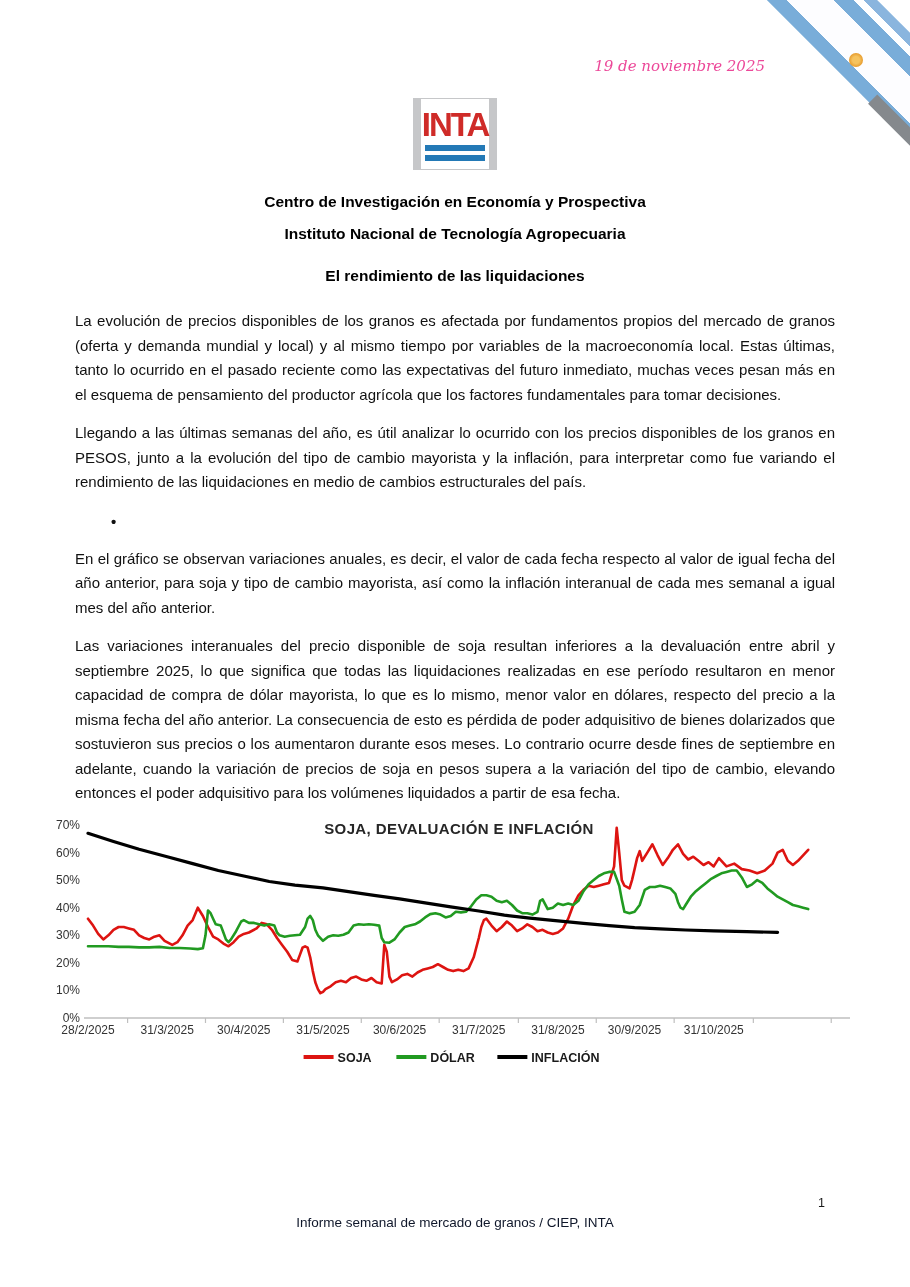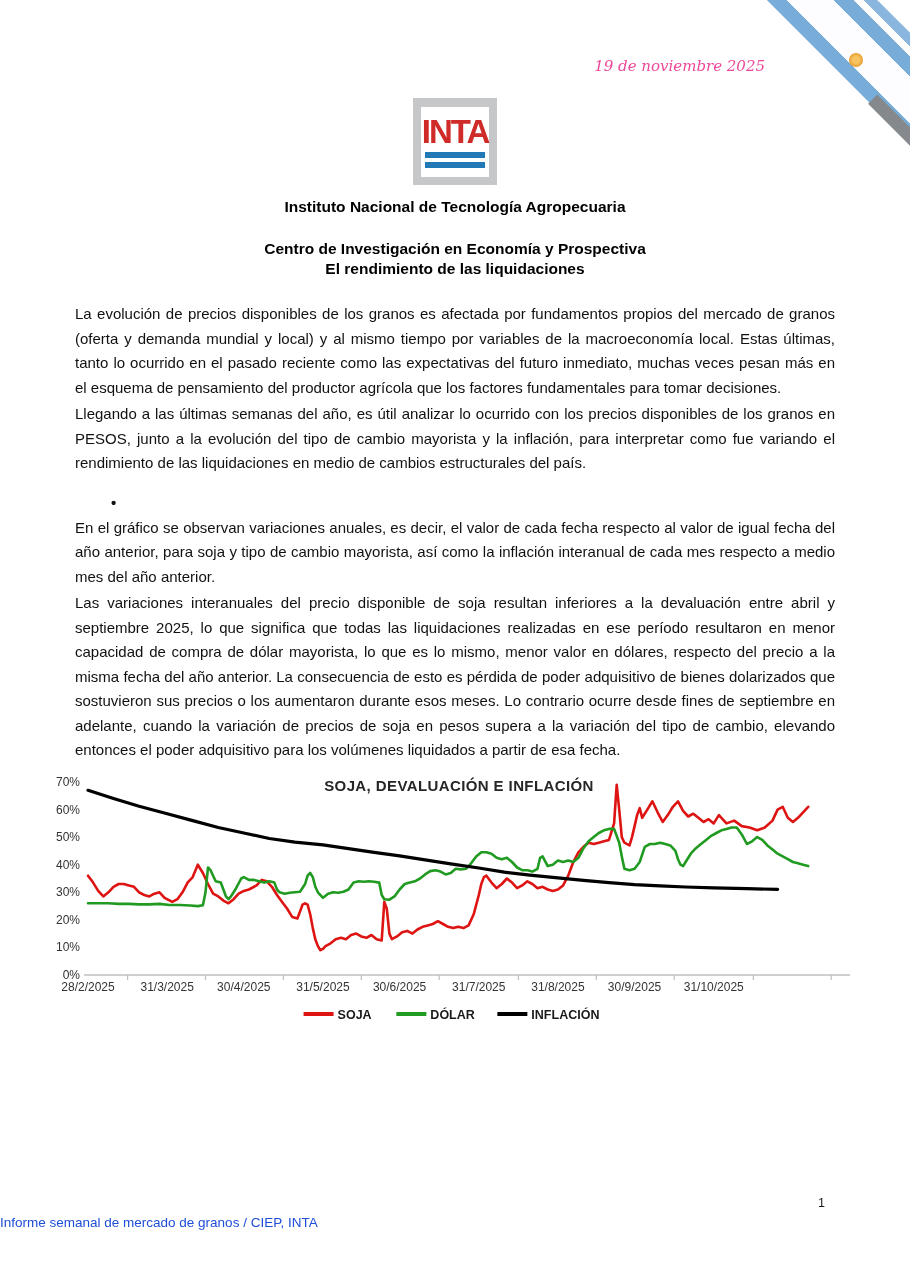--- a/index.html
+++ b/index.html
@@ -14,42 +14,42 @@
   .ribbon-shadow{position:absolute;left:858px;top:128px;width:100px;height:13px;
           transform:rotate(45deg);background:#85898d;}
   .sun{position:absolute;left:849px;top:53px;width:14px;height:14px;border-radius:50%;
        background:radial-gradient(circle at 50% 50%, #f6c35f 0 35%, #e79c2e 70%, #d9882a 100%);}
   
   .date{position:absolute;top:57px;right:145px;font-family:"DejaVu Serif",serif;
         font-style:italic;font-size:15px;color:#ec4899;}
   
   .content{position:absolute;left:75px;top:0;width:760px;}
   
-  .logo{width:84px;height:87px;margin:98px auto 0;background:#c6c7c9;
+  .logo{width:84px;height:72px;margin:98px auto 0;background:#c6c7c9;
         display:flex;align-items:center;justify-content:center;}
   .logo-inner{width:68px;height:70px;background:#ffffff;display:flex;flex-direction:column;
         align-items:center;justify-content:center;}
   .logo-text{font-weight:bold;font-size:33px;line-height:34px;color:#cf2b28;
         letter-spacing:-2px;font-family:"Liberation Sans",sans-serif;}
   .logo-bar{width:60px;height:6px;background:#2379b6;margin-top:4px;}
   .logo-bar.first{margin-top:3px;}
   
   .h{font-weight:bold;font-size:15.5px;text-align:center;color:#000;line-height:20px;}
-  .h1{margin-top:12px;} .h2{margin-top:22px;} .h3{}
+  .h1{margin-top:12px;} .h2{margin-top:22px;} .h3{margin-top:22px;}
   
-  .para{font-size:15px;line-height:24.5px;text-align:justify;margin-top:2px;}
+  .para{font-size:15px;line-height:24.5px;text-align:justify;margin-top:14px;}
   .p1{margin-top:23px;}
   .bullet-row{display:flex;margin-top:16px;font-weight:bold;font-size:15px;line-height:22px;}
   .bullet-marker{width:26px;padding-left:36px;}
   
   .chart-wrap{margin:8px 0 0 -31px;width:815px;}
   svg text{font-family:"Liberation Sans",sans-serif;}
   
-  .footer{position:absolute;left:0;width:910px;top:1215px;text-align:left;
-          font-size:13.5px;color:#1d4ed8;}
+  .footer{position:absolute;left:0;width:910px;top:1215px;text-align:center;
+          font-size:13.5px;color:#0f172a;}
   .pageno{position:absolute;right:85px;top:1196px;font-size:12.5px;color:#1a1a1a;}
 </style>
 </head>
 <body>
 
 <div class="page">
 
   <div class="ribbon"></div>
   <div class="ribbon-shadow"></div>
   <div class="sun"></div>
@@ -59,32 +59,32 @@
   <div class="content">
 
     <div class="logo">
       <div class="logo-inner">
         <div class="logo-text">INTA</div>
         <div class="logo-bar first"></div>
         <div class="logo-bar"></div>
       </div>
     </div>
 
+    <div class="h h2">Centro de Investigación en Economía y Prospectiva</div>
     <div class="h h1">Instituto Nacional de Tecnología Agropecuaria</div>
-    <div class="h h2">Centro de Investigación en Economía y Prospectiva</div>
     <div class="h h3">El rendimiento de las liquidaciones</div>
 
     <div class="para p1">La evolución de precios disponibles de los granos es afectada por fundamentos propios del mercado de granos (oferta y demanda mundial y local) y al mismo tiempo por variables de la macroeconomía local. Estas últimas, tanto lo ocurrido en el pasado reciente como las expectativas del futuro inmediato, muchas veces pesan más en el esquema de pensamiento del productor agrícola que los factores fundamentales para tomar decisiones.</div>
     <div class="para">Llegando a las últimas semanas del año, es útil analizar lo ocurrido con los precios disponibles de los granos en PESOS, junto a la evolución del tipo de cambio mayorista y la inflación, para interpretar como fue variando el rendimiento de las liquidaciones en medio de cambios estructurales del país.</div>
 
     <div class="bullet-row">
       <span class="bullet-marker">•</span>
     </div>
 
-    <div class="para">En el gráfico se observan variaciones anuales, es decir, el valor de cada fecha respecto al valor de igual fecha del año anterior, para soja y tipo de cambio mayorista, así como la inflación interanual de cada mes respecto a medio mes del año anterior.</div>
+    <div class="para">En el gráfico se observan variaciones anuales, es decir, el valor de cada fecha respecto al valor de igual fecha del año anterior, para soja y tipo de cambio mayorista, así como la inflación interanual de cada mes semanal a igual mes del año anterior.</div>
     <div class="para">Las variaciones interanuales del precio disponible de soja resultan inferiores a la devaluación entre abril y septiembre 2025, lo que significa que todas las liquidaciones realizadas en ese período resultaron en menor capacidad de compra de dólar mayorista, lo que es lo mismo, menor valor en dólares, respecto del precio a la misma fecha del año anterior. La consecuencia de esto es pérdida de poder adquisitivo de bienes dolarizados que sostuvieron sus precios o los aumentaron durante esos meses. Lo contrario ocurre desde fines de septiembre en adelante, cuando la variación de precios de soja en pesos supera a la variación del tipo de cambio, elevando entonces el poder adquisitivo para los volúmenes liquidados a partir de esa fecha.</div>
 
     <div class="chart-wrap">
       <svg id="chart-svg" width="815" height="266" viewBox="0 0 815 266">
           <text x="415" y="20" text-anchor="middle" font-size="15" font-weight="bold" fill="#262626" letter-spacing="0.4">SOJA, DEVALUACIÓN E INFLACIÓN</text>
           <line x1="40" y1="204" x2="806" y2="204" stroke="#bfbfbf" stroke-width="1.5"></line>
           <line x1="83.58783783783784" y1="204" x2="83.58783783783784" y2="209" stroke="#bfbfbf" stroke-width="1.2"></line>
           <line x1="161.48648648648648" y1="204" x2="161.48648648648648" y2="209" stroke="#bfbfbf" stroke-width="1.2"></line>
           <line x1="239.38513513513513" y1="204" x2="239.38513513513513" y2="209" stroke="#bfbfbf" stroke-width="1.2"></line>
           <line x1="317.2837837837838" y1="204" x2="317.2837837837838" y2="209" stroke="#bfbfbf" stroke-width="1.2"></line>

